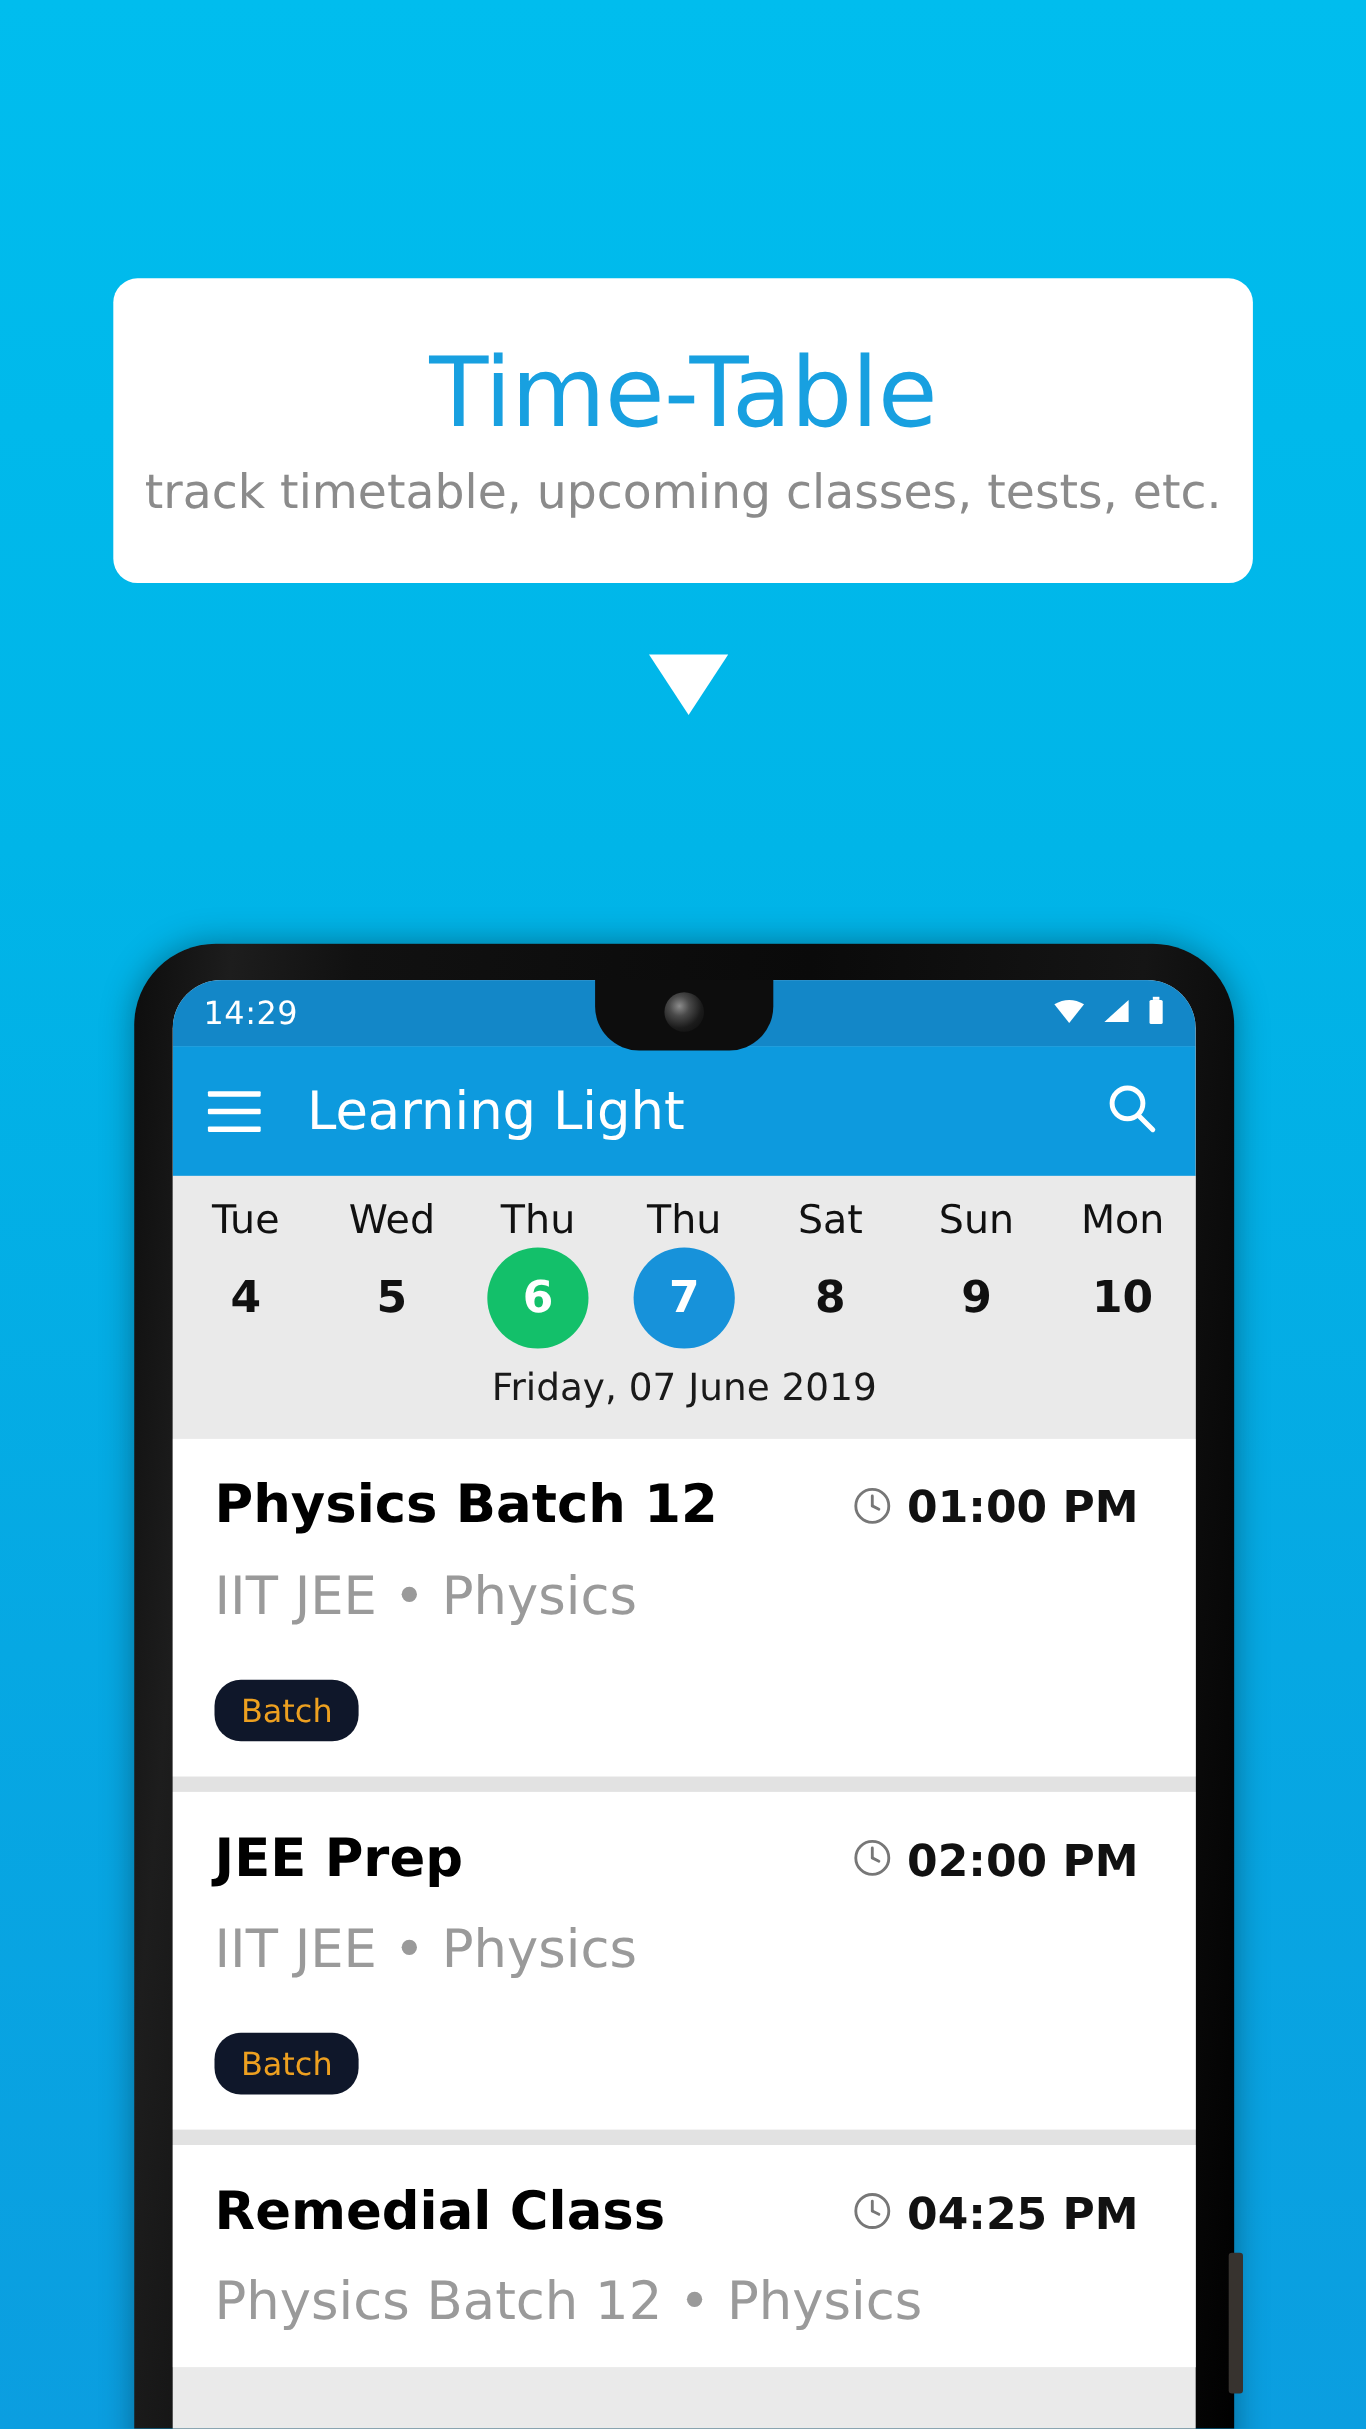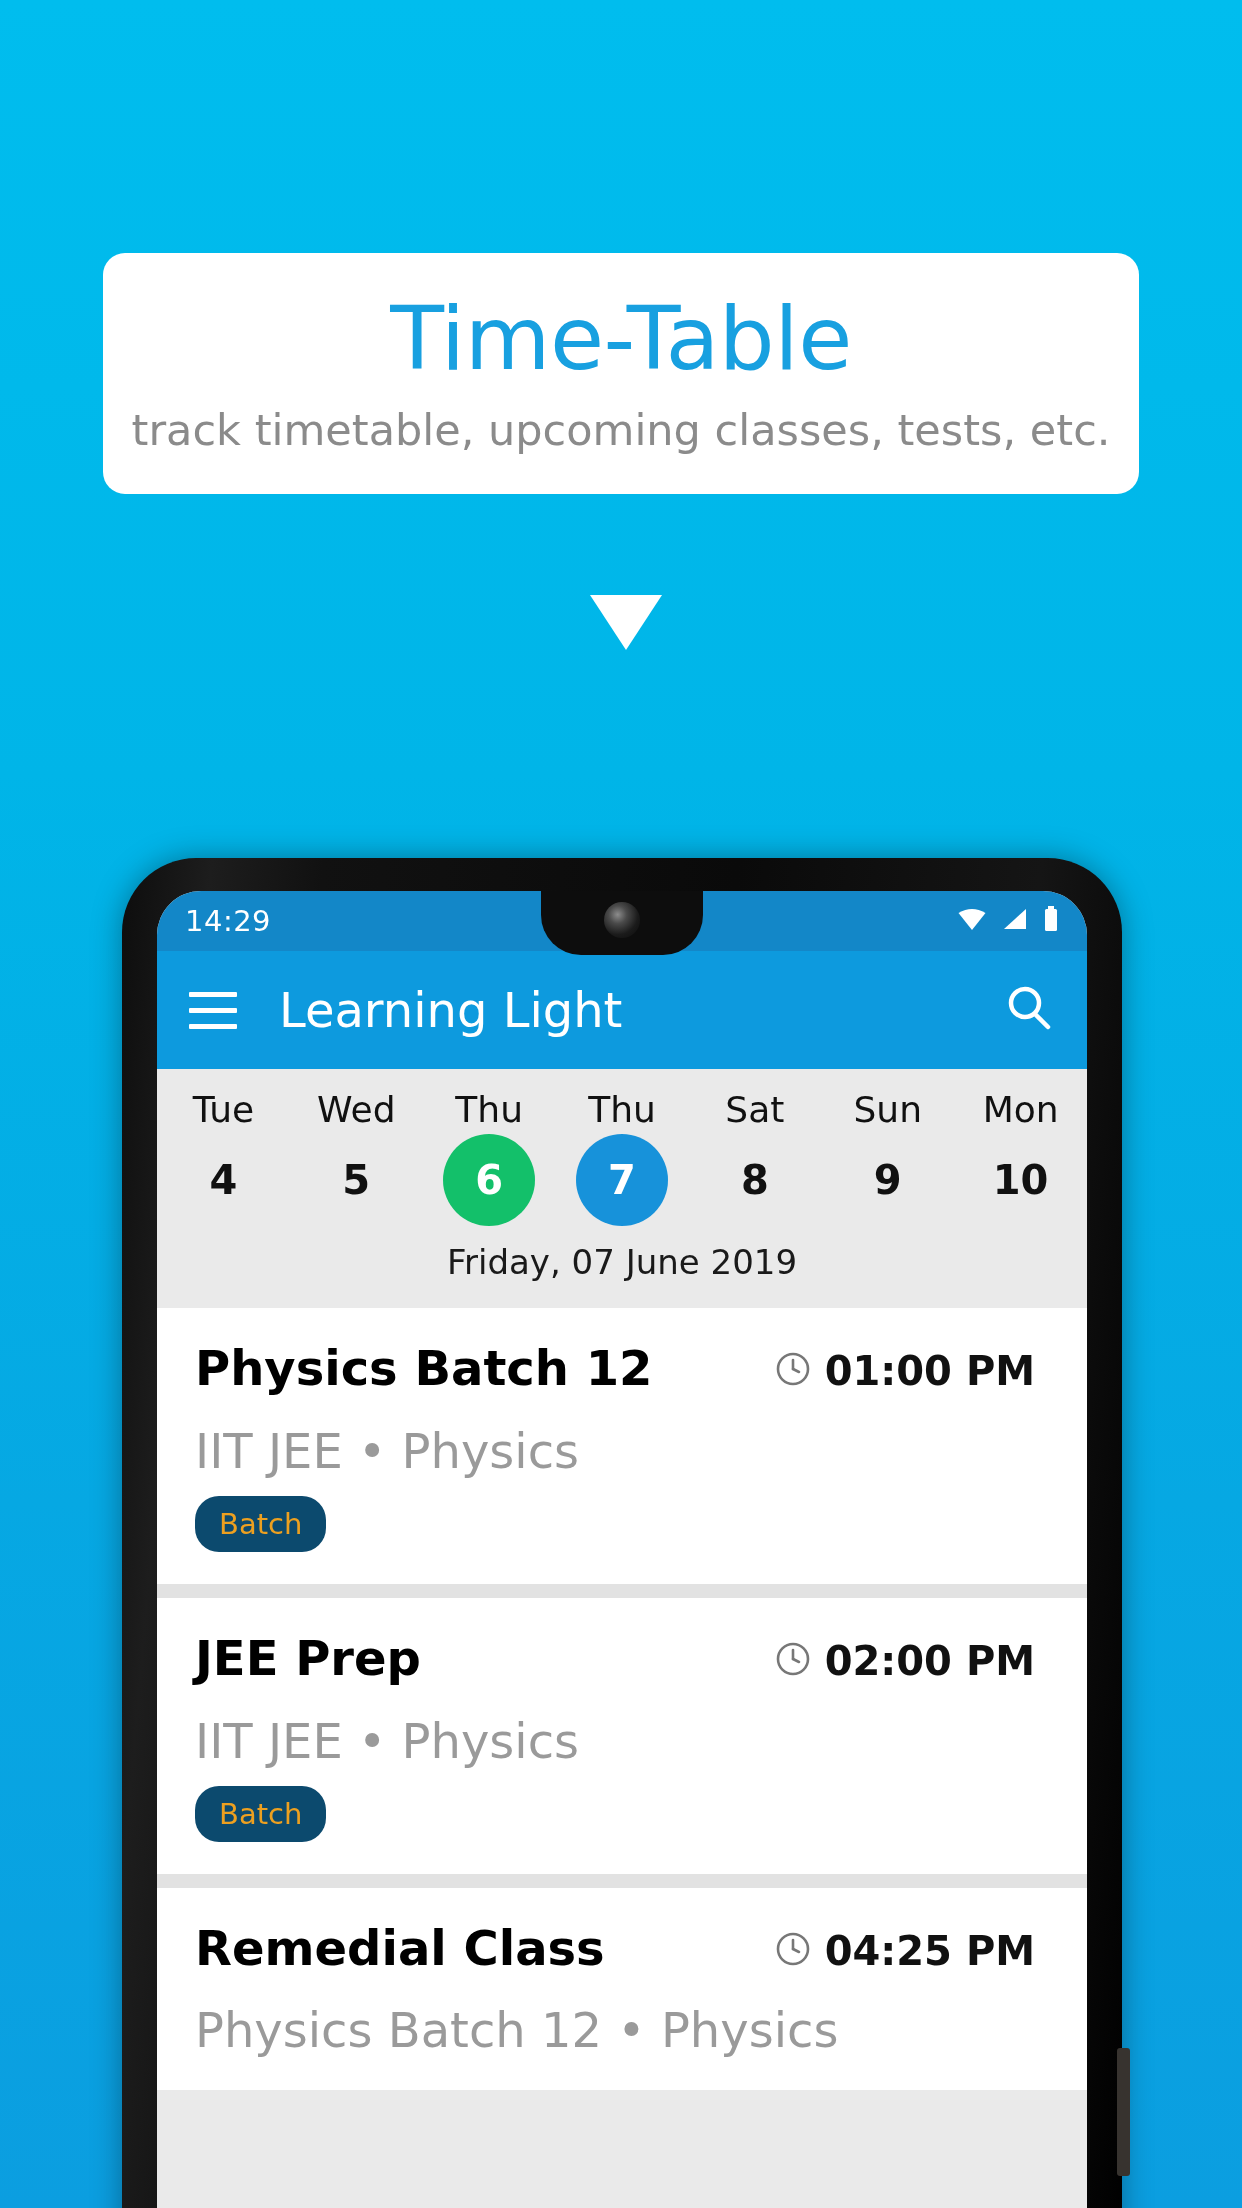--- a/index.html
+++ b/index.html
@@ -17,21 +17,21 @@
     overflow: hidden;
     background: linear-gradient(180deg, #00bdee 0%, #00b5e8 35%, #06a8e3 68%, #0b9ee0 100%);
   }
 
   
   #promo-card {
     position: absolute;
     left: 103px;
     top: 253px;
     width: 1036px;
-    height: 241px;
+    height: 277px;
     background: #ffffff;
     border-radius: 22px;
     box-sizing: border-box;
     display: flex;
     flex-direction: column;
     align-items: center;
     justify-content: center;
   }
   #promo-title {
     font-size: 88px;
@@ -265,22 +265,22 @@
     font-family: "DejaVu Sans", sans-serif;
   }
   .event-sub {
     font-size: 48px;
     color: #9a9a9a;
     font-family: "DejaVu Sans", sans-serif;
     margin-top: 28px;
   }
   .chip {
     display: inline-block;
-    margin-top: 17px;
-    background: #0c4a6e;
+    margin-top: 48px;
+    background: #0f172a;
     color: #eda020;
     font-size: 29px;
     font-family: "DejaVu Sans", sans-serif;
     padding: 11px 24px;
     border-radius: 24px;
   }
 </style>
 </head>
 <body>
 

